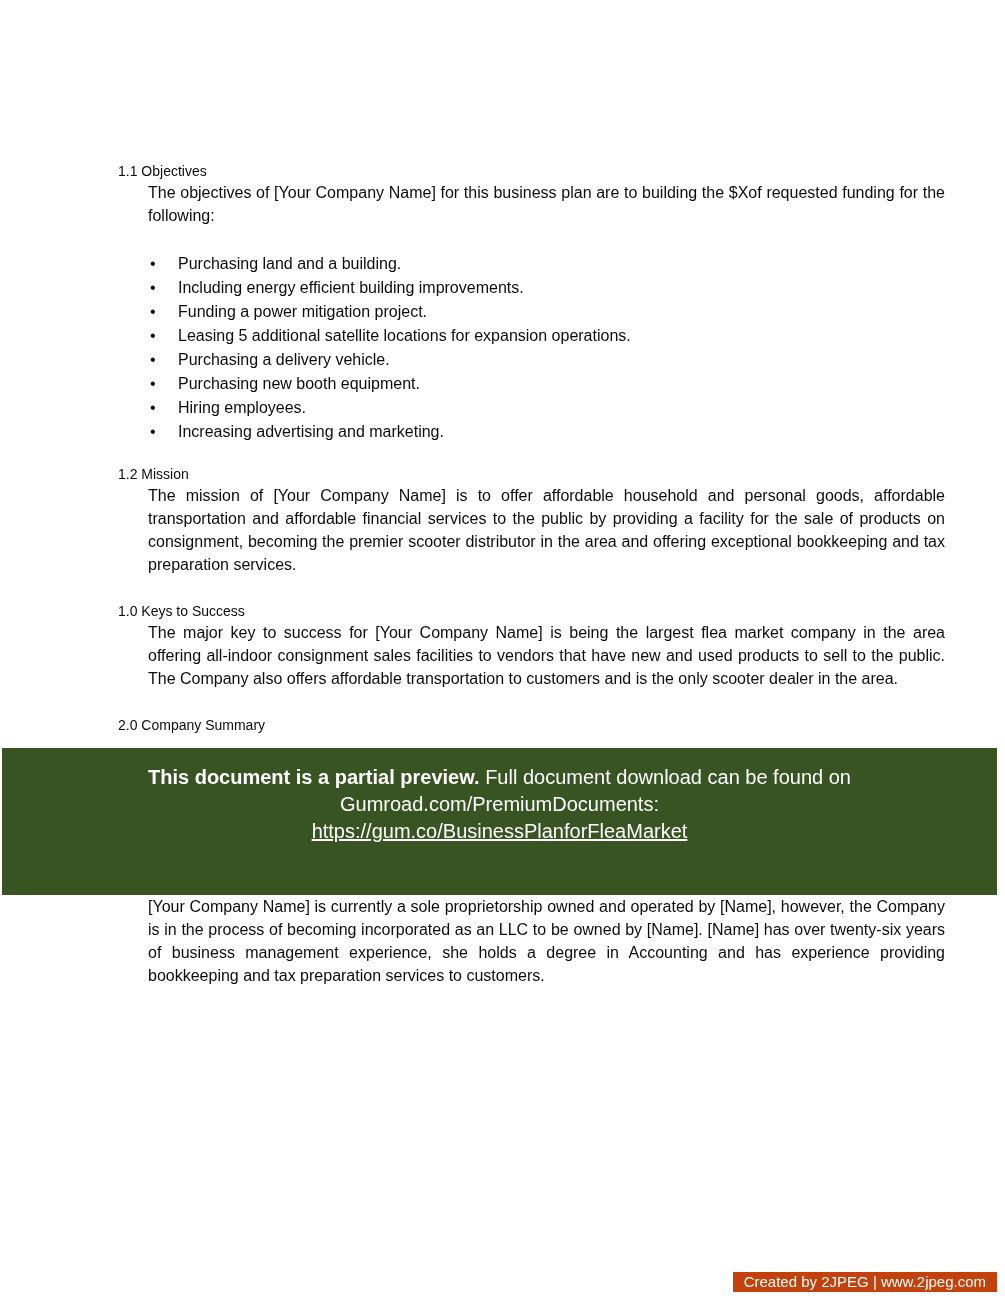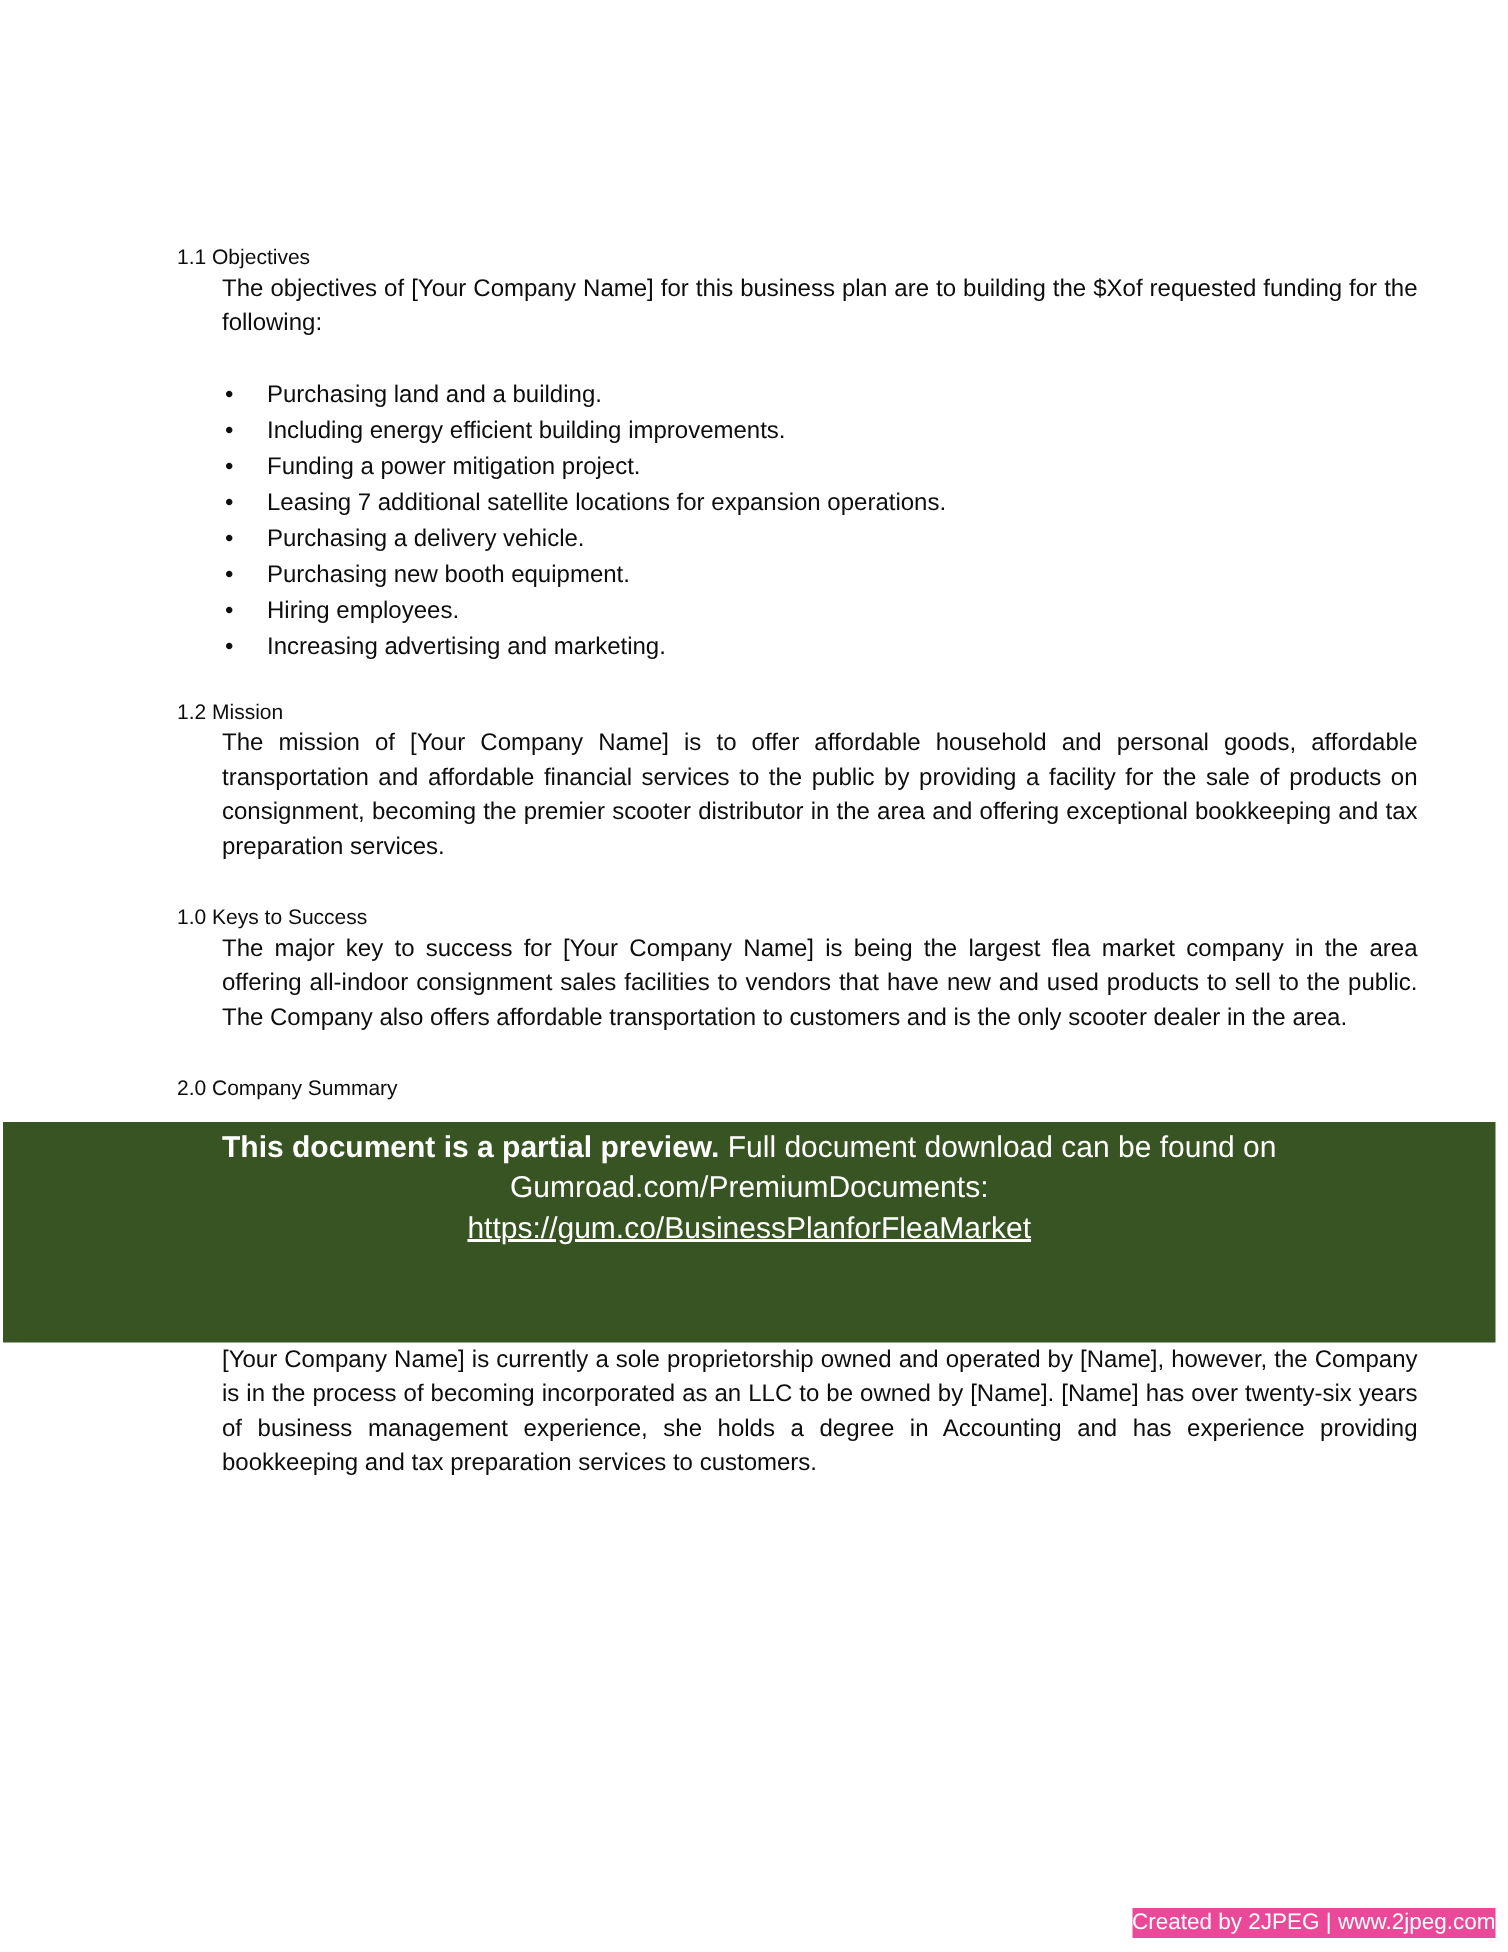--- a/index.html
+++ b/index.html
@@ -58,63 +58,63 @@
     left: 0;
     top: 0;
   }
   .banner {
     margin: 13px 8px 0 2px;
     height: 147px;
     background: #375422;
     color: #ffffff;
     text-align: center;
     box-sizing: border-box;
-    padding-top: 4px;
+    padding-top: 16px;
   }
   .banner p {
     margin: 0;
     font-size: 20px;
     line-height: 27px;
   }
   .banner .banner-link-row {
     margin-top: 0;
   }
   .banner a {
     color: #ffffff;
     text-decoration: underline;
     cursor: pointer;
   }
   .watermark {
     position: absolute;
     right: 8px;
     bottom: 9px;
-    background: #ec4899;
+    background: #c2410c;
     color: #ffffff;
     font-size: 15px;
     line-height: 20px;
-    padding: 0 0;
+    padding: 0 11px;
     white-space: nowrap;
   }
 </style>
 </head>
 <body>
 
 <div class="page">
 
   <div class="content">
 
     <h3 class="heading">1.1 Objectives</h3>
 
     <p class="body-para mt23">The objectives of [Your Company Name] for this business plan are to building the $Xof requested funding for the following:</p>
 
     <ul class="bullet-list">
       <li>Purchasing land and a building.</li>
       <li>Including energy efficient building improvements.</li>
       <li>Funding a power mitigation project.</li>
-      <li>Leasing 7 additional satellite locations for expansion operations.</li>
+      <li>Leasing 5 additional satellite locations for expansion operations.</li>
       <li>Purchasing a delivery vehicle.</li>
       <li>Purchasing new booth equipment.</li>
       <li>Hiring employees.</li>
       <li>Increasing advertising and marketing.</li>
     </ul>
 
     <h3 class="heading mt20">1.2 Mission</h3>
 
     <p class="body-para mt23">The mission of [Your Company Name] is to offer affordable household and personal goods, affordable transportation and affordable financial services to the public by providing a facility for the sale of products on consignment, becoming the premier scooter distributor in the area and offering exceptional bookkeeping and tax preparation services.</p>
 

